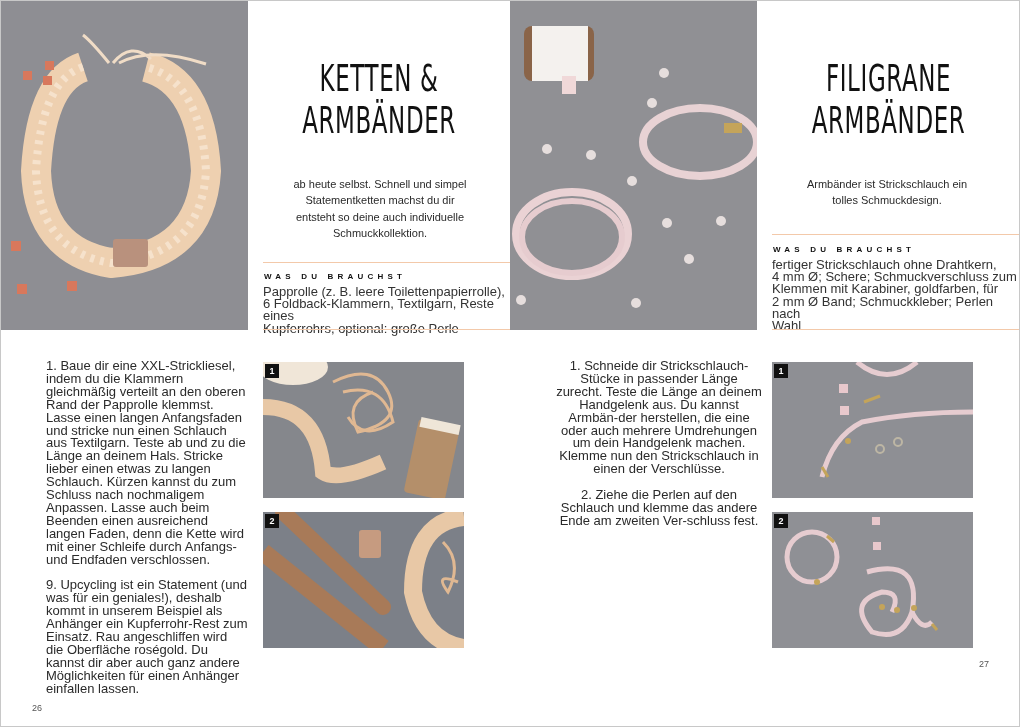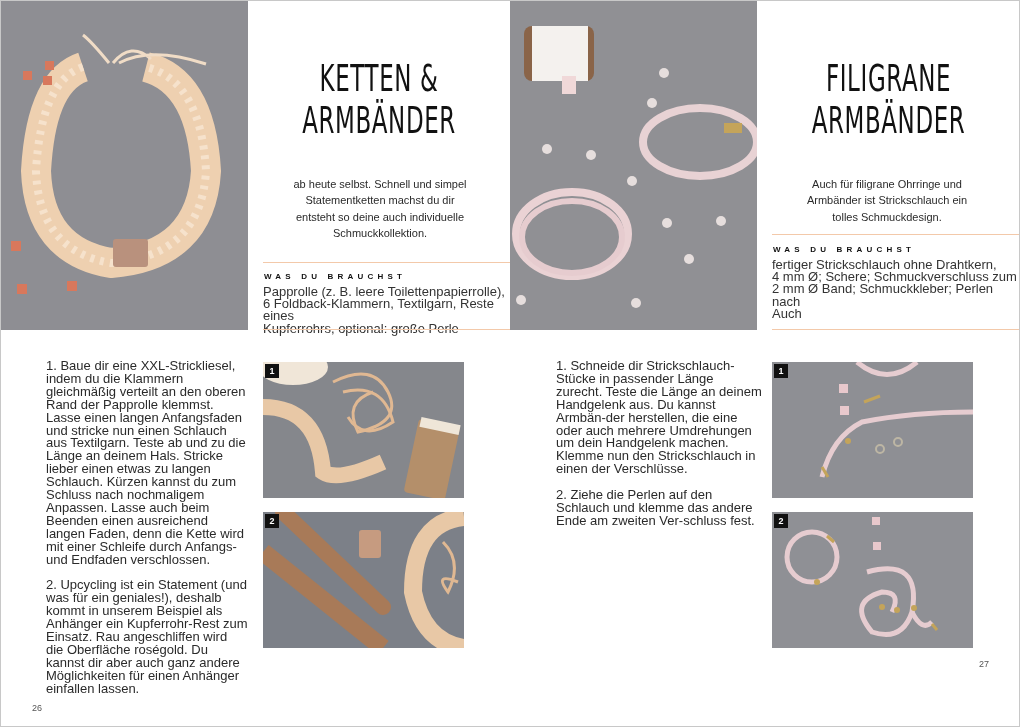--- a/index.html
+++ b/index.html
@@ -61,21 +61,21 @@
 <div class="needs-label" style="left:264px; top:272px;">WAS DU BRAUCHST</div>
 <div class="needs-text" style="left:263px; top:286px; width:245px;">
   <div>Papprolle (z. B. leere Toilettenpapierrolle),</div>
   <div>6 Foldback-Klammern, Textilgarn, Reste eines</div>
   <div>Kupferrohrs, optional: große Perle</div>
 </div>
 <div class="rule" style="left:263px; top:329px; width:247px;"></div>
 
 <div class="steps" style="left:46px; top:360px; width:202px;">
   <p>1. Baue dir eine XXL-Strickliesel, indem du die Klammern gleichmäßig verteilt an den oberen Rand der Papprolle klemmst. Lasse einen langen Anfangsfaden und stricke nun einen Schlauch aus Textilgarn. Teste ab und zu die Länge an deinem Hals. Stricke lieber einen etwas zu langen Schlauch. Kürzen kannst du zum Schluss nach nochmaligem Anpassen. Lasse auch beim Beenden einen ausreichend langen Faden, denn die Kette wird mit einer Schleife durch Anfangs- und Endfaden verschlossen.</p>
-  <p>2. Upcycling ist ein Statement (und was für ein geniales!), deshalb kommt in unserem Beispiel als Anhänger ein Kupferrohr-Rest zum Einsatz. Rau angeschliffen wird die Oberfläche roségold. Du kannst dir aber auch ganz andere Möglichkeiten für einen Anhänger einfallen lassen.</p>
+  <p>9. Upcycling ist ein Statement (und was für ein geniales!), deshalb kommt in unserem Beispiel als Anhänger ein Kupferrohr-Rest zum Einsatz. Rau angeschliffen wird die Oberfläche roségold. Du kannst dir aber auch ganz andere Möglichkeiten für einen Anhänger einfallen lassen.</p>
 </div>
 
 <div class="photo" style="left:263px; top:362px; width:201px; height:136px;">
   <svg viewBox="0 0 201 136" preserveAspectRatio="none">
     <rect width="201" height="136" fill="#85878c"></rect>
     <ellipse cx="30" cy="5" rx="35" ry="18" fill="#f0e6d8"></ellipse>
     <path d="M0 45 Q55 45 60 110 Q75 120 120 100" fill="none" stroke="#e8c8a6" stroke-width="16"></path>
     <path d="M70 20 Q110 0 125 30 Q140 60 95 70 Q80 40 110 30" fill="none" stroke="#e0b892" stroke-width="3"></path>
     <path d="M80 30 Q120 20 130 60 Q100 80 85 55" fill="none" stroke="#e0b892" stroke-width="3"></path>
     <rect x="148" y="60" width="42" height="75" rx="4" fill="#b48f6a" transform="rotate(12 169 97)"></rect>
@@ -122,36 +122,36 @@
     </g>
   </svg>
 </div>
 
 <div class="title" style="left:757px; top:58px; width:263px;">
   <div>FILIGRANE</div>
   <div>ARMBÄNDER</div>
 </div>
 
 <div class="intro" style="left:762px; top:176px; width:250px;">
-  <div>Auch für filigrane Ohrringe und</div>
   <div>Armbänder ist Strickschlauch ein</div>
   <div>tolles Schmuckdesign.</div>
 </div>
 
 <div class="rule" style="left:772px; top:234px; width:247px;"></div>
 <div class="needs-label" style="left:773px; top:245px;">WAS DU BRAUCHST</div>
 <div class="needs-text" style="left:772px; top:259px; width:245px;">
   <div>fertiger Strickschlauch ohne Drahtkern,</div>
   <div>4 mm Ø; Schere; Schmuckverschluss zum</div>
+  <div>Klemmen mit Karabiner, goldfarben, für</div>
   <div>2 mm Ø Band; Schmuckkleber; Perlen nach</div>
-  <div>Auch</div>
+  <div>Wahl</div>
 </div>
 <div class="rule" style="left:772px; top:329px; width:247px;"></div>
 
-<div class="steps" style="left:556px; top:360px; width:206px;">
+<div class="steps" style="left:556px; top:360px; width:206px;text-align:center;">
   <p>1. Schneide dir Strickschlauch-Stücke in passender Länge zurecht. Teste die Länge an deinem Handgelenk aus. Du kannst Armbän-der herstellen, die eine oder auch mehrere Umdrehungen um dein Handgelenk machen. Klemme nun den Strickschlauch in einen der Verschlüsse.</p>
   <p>2. Ziehe die Perlen auf den Schlauch und klemme das andere Ende am zweiten Ver-schluss fest.</p>
 </div>
 
 <div class="photo" style="left:772px; top:362px; width:201px; height:136px;">
   <svg viewBox="0 0 201 136" preserveAspectRatio="none">
     <rect width="201" height="136" fill="#8e8f94"></rect>
     <path d="M85 0 Q115 25 145 0" fill="none" stroke="#e6ccd0" stroke-width="5"></path>
     <path d="M50 115 Q60 75 90 60 Q140 50 201 50" fill="none" stroke="#e6ccd0" stroke-width="5"></path>
     <rect x="67" y="22" width="9" height="9" fill="#e8c8cc"></rect>

